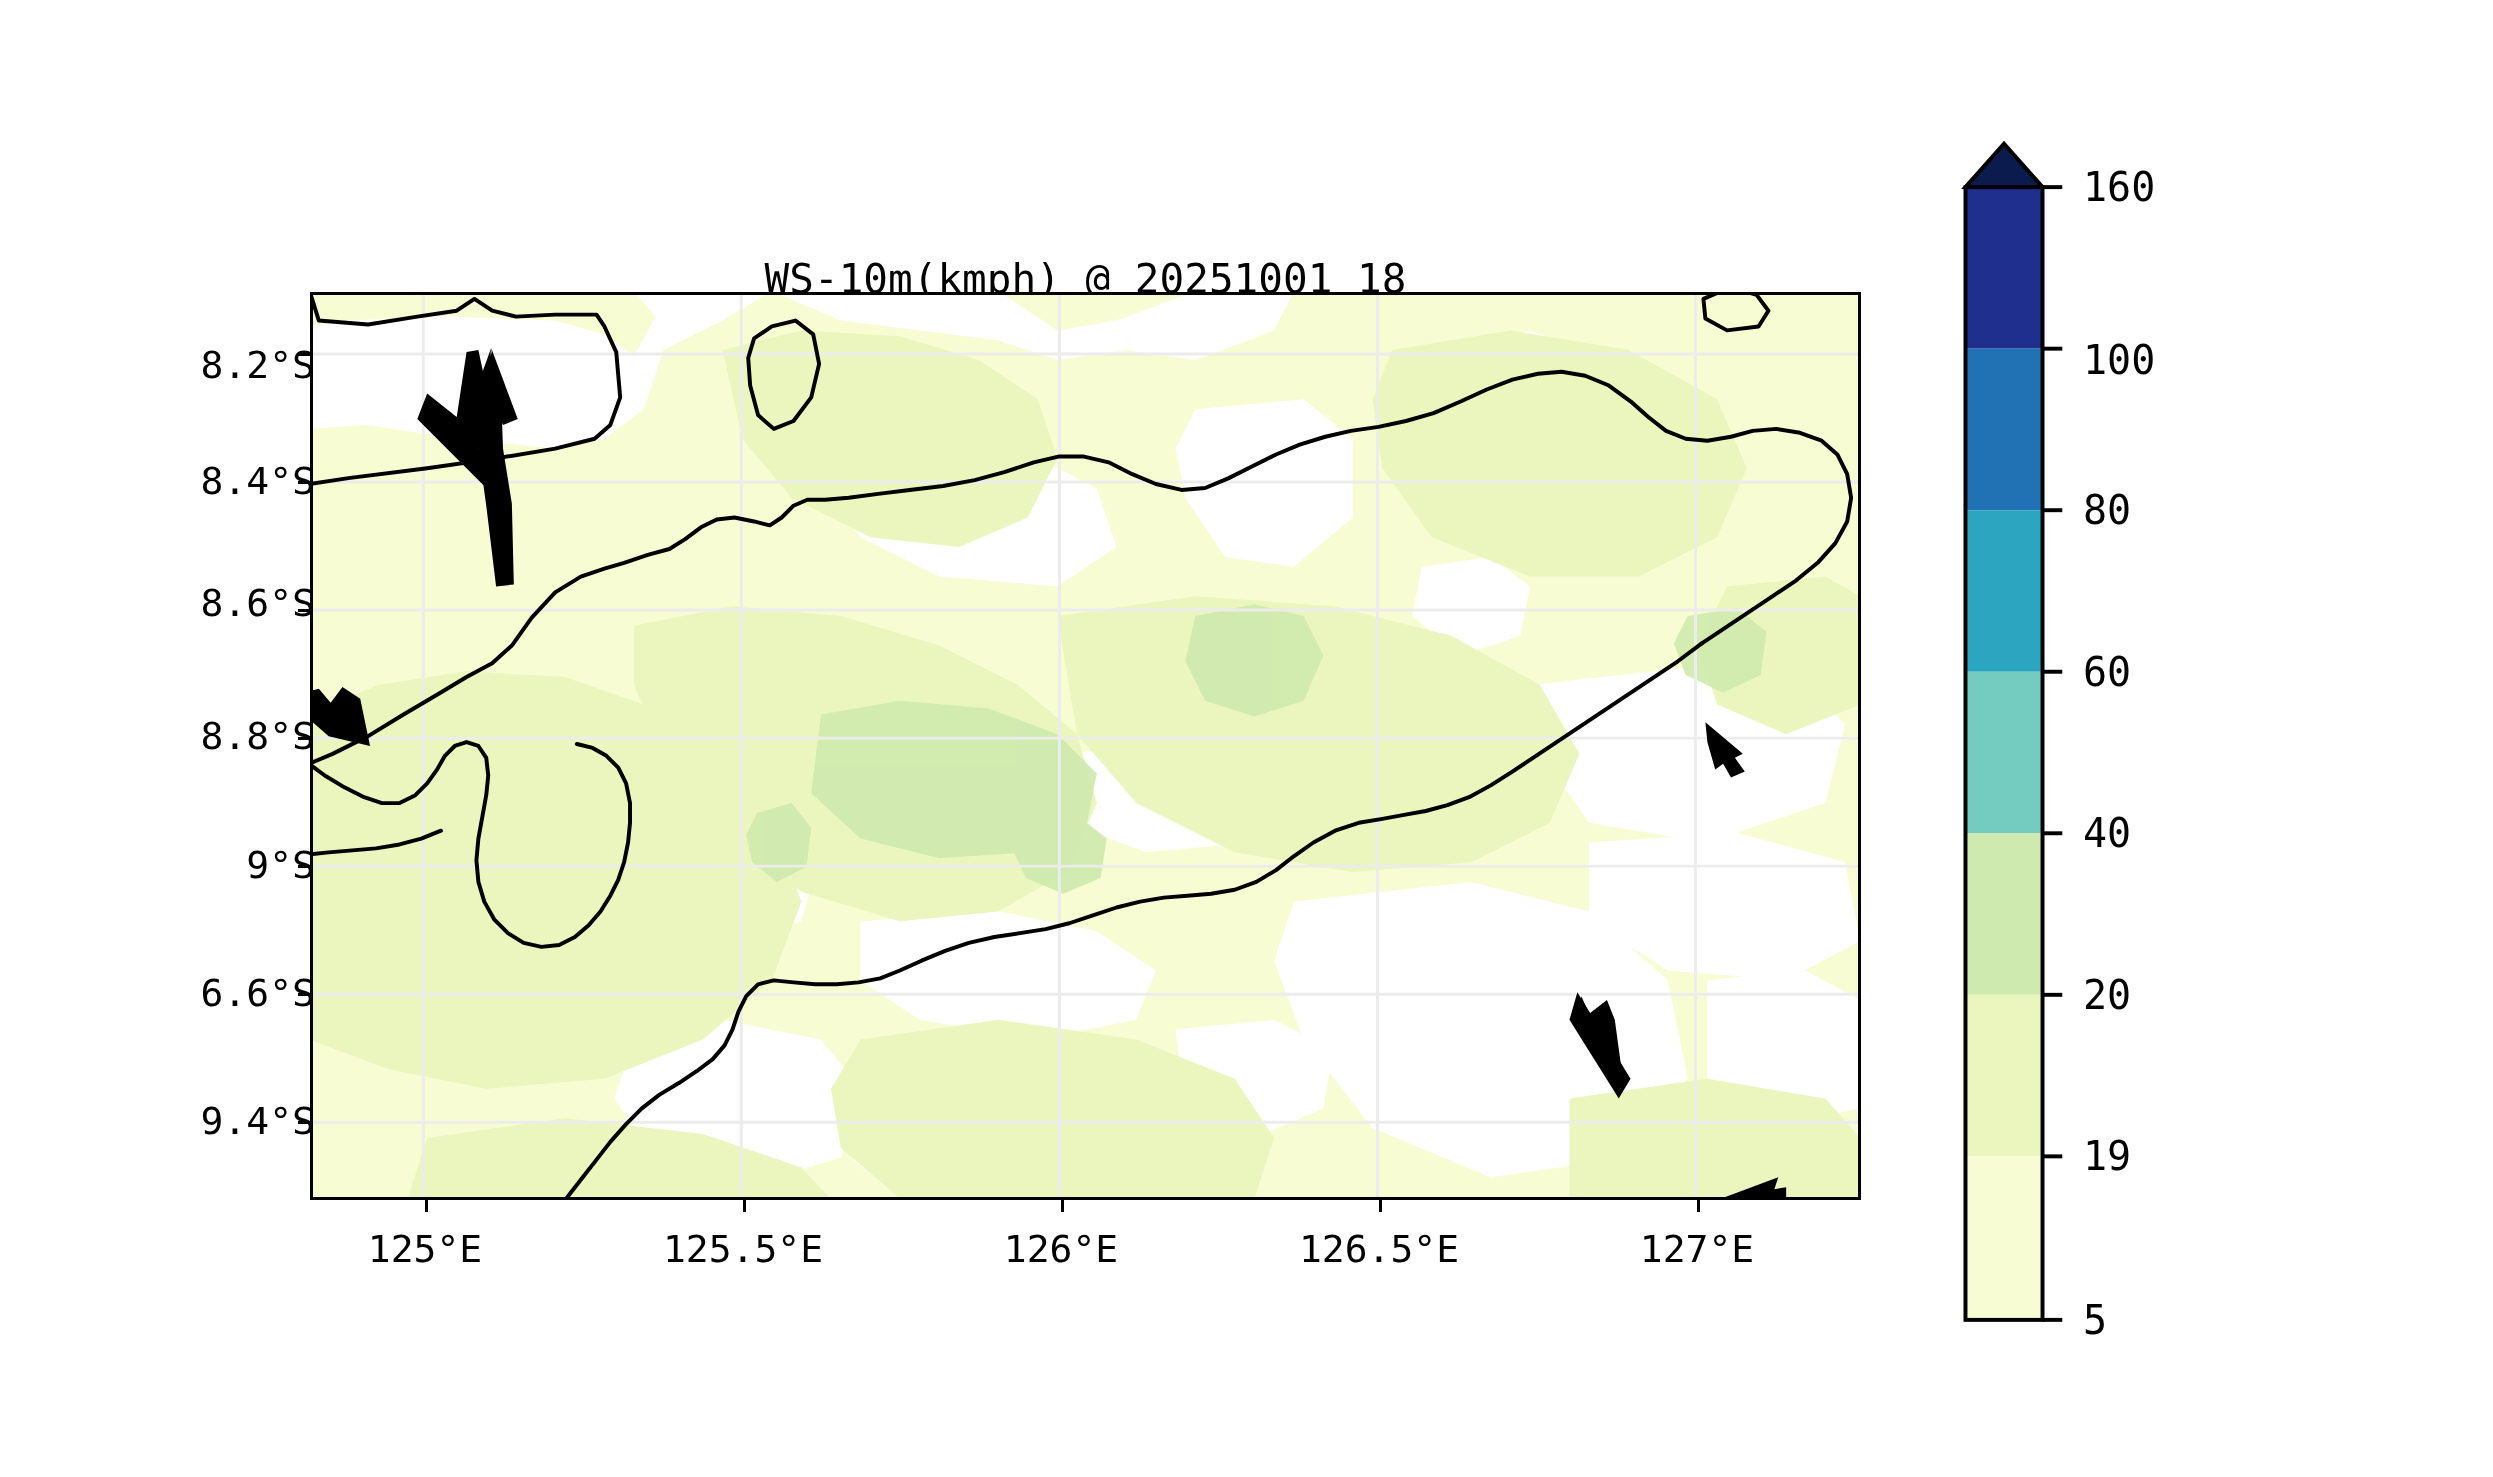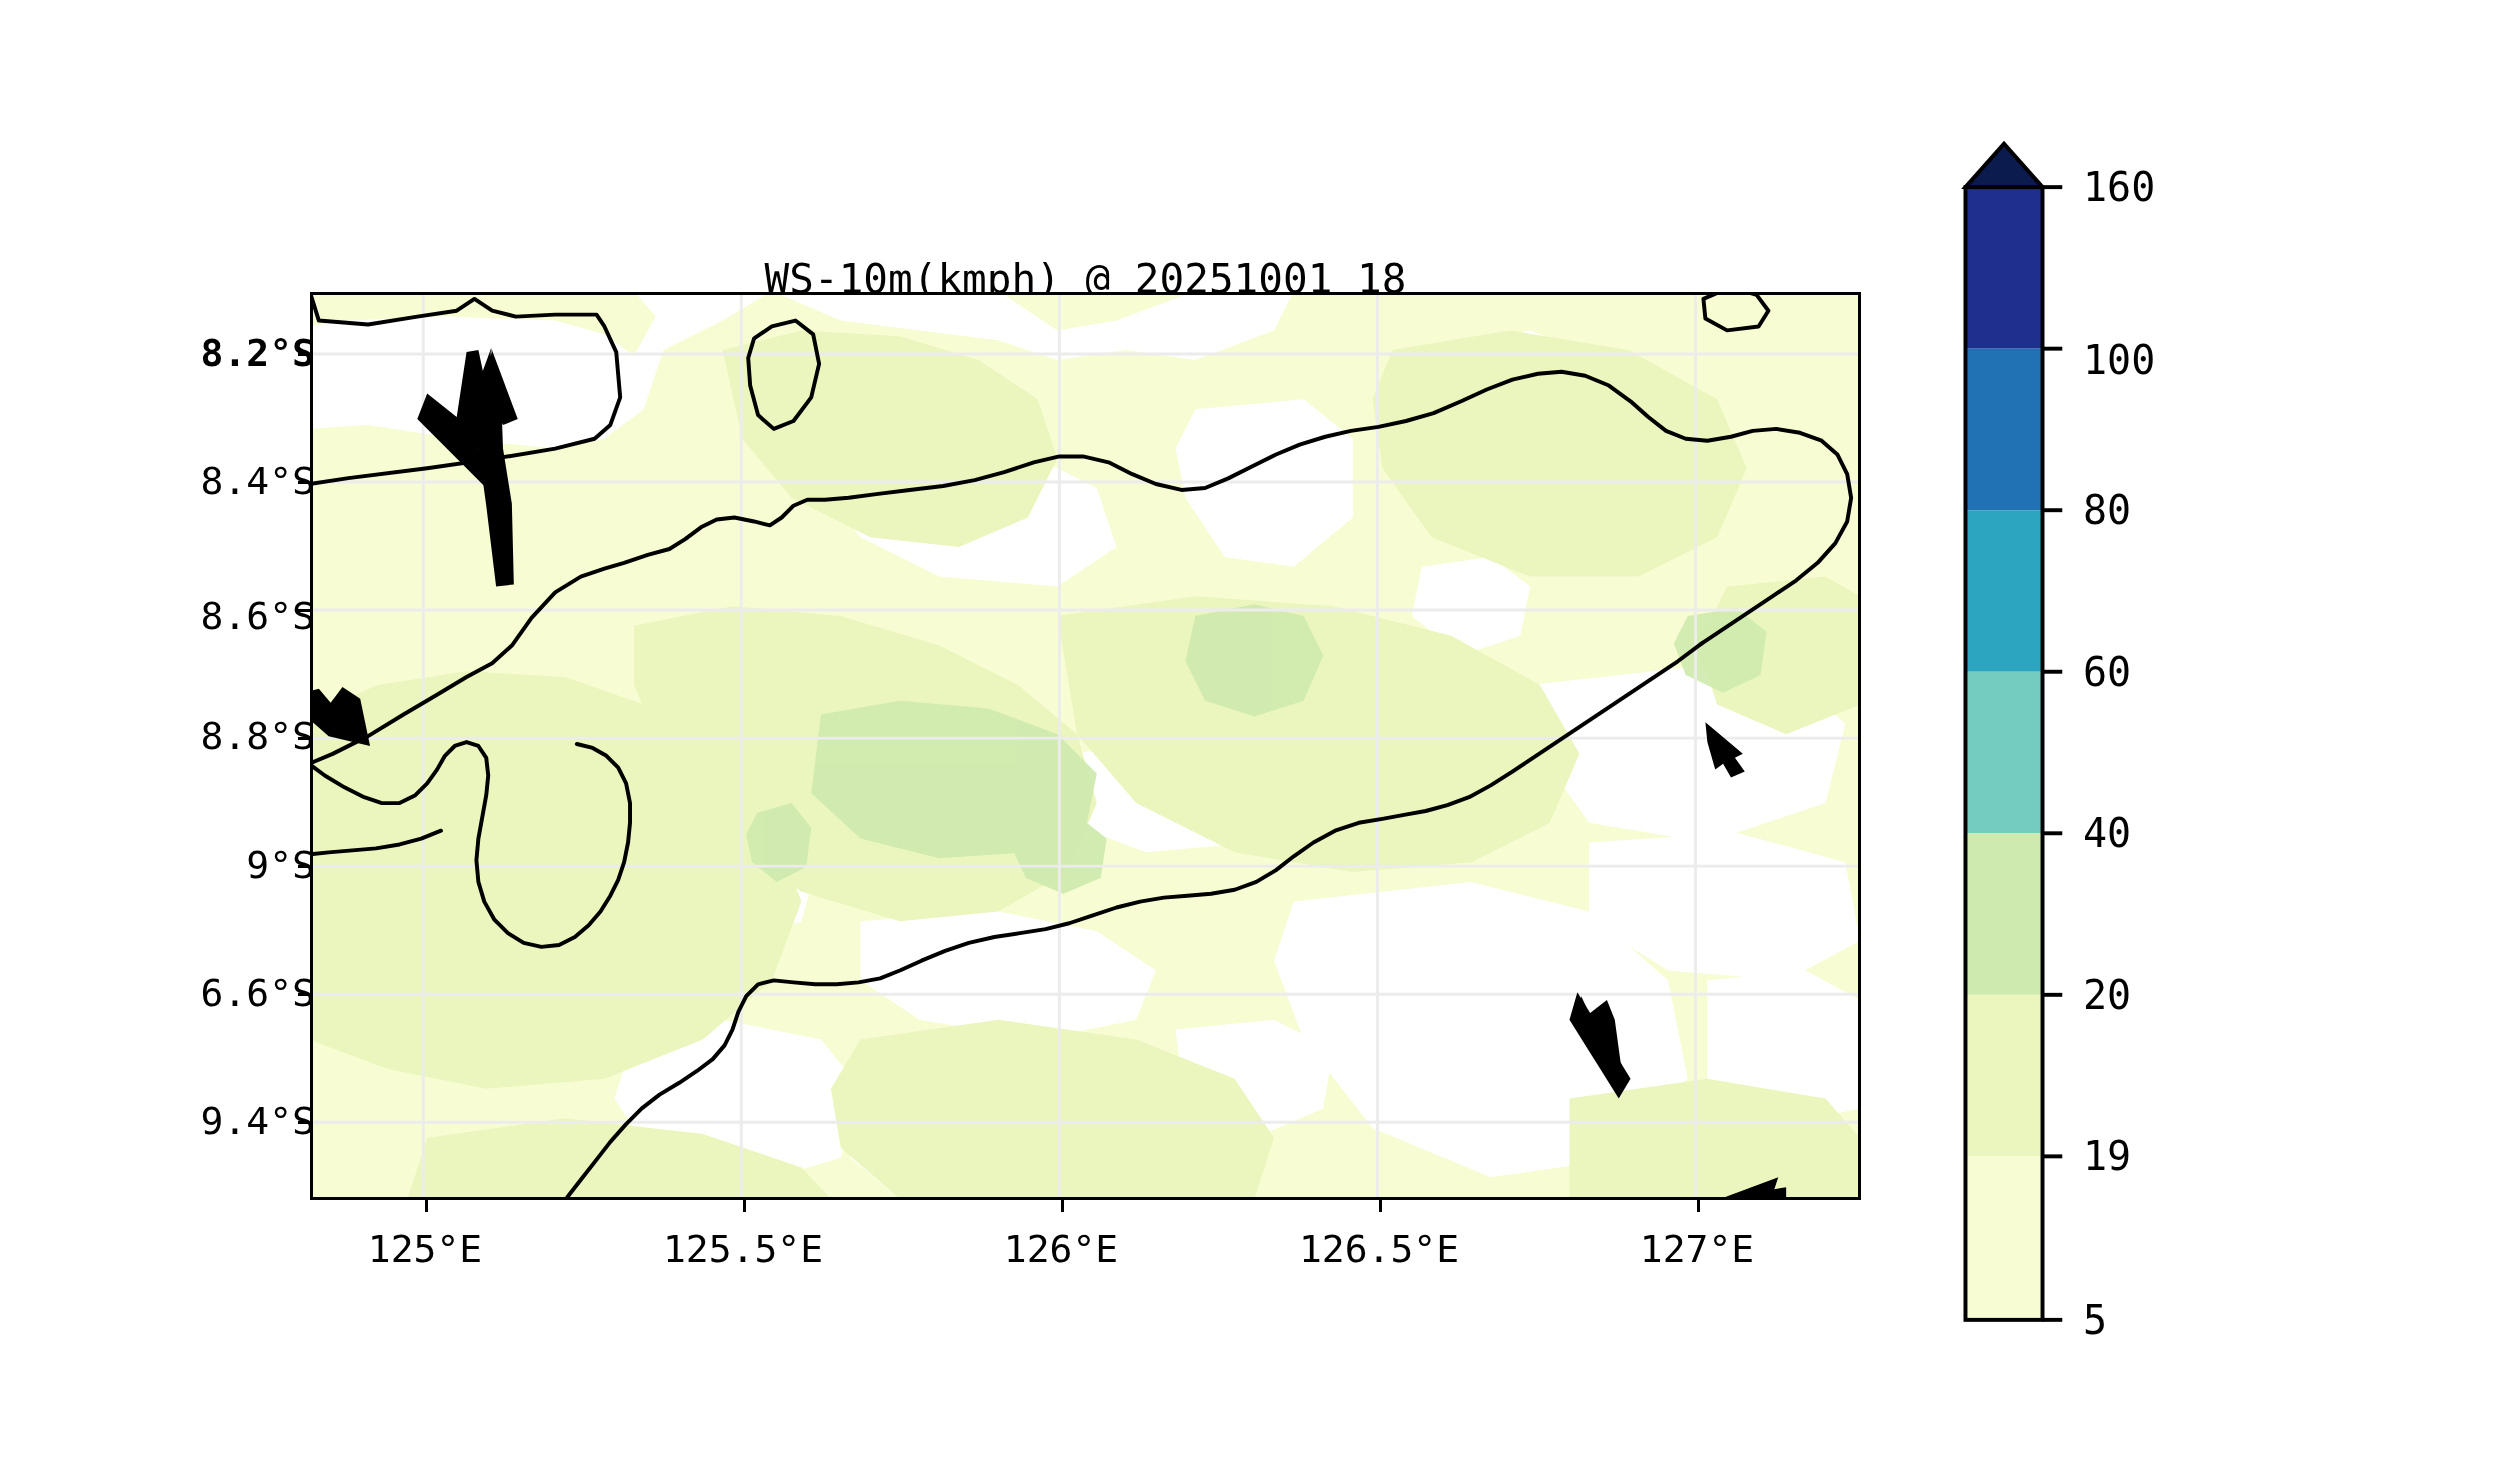--- a/index.html
+++ b/index.html
@@ -315,23 +315,23 @@
   </div>
 
   <div class="tick-mark" style="left:298px; top:353px;  width:11.8px; height:3px;"></div>
   <div class="tick-mark" style="left:298px; top:481px;  width:11.8px; height:3px;"></div>
   <div class="tick-mark" style="left:298px; top:609px;  width:11.8px; height:3px;"></div>
   <div class="tick-mark" style="left:298px; top:737px;  width:11.8px; height:3px;"></div>
   <div class="tick-mark" style="left:298px; top:865px;  width:11.8px; height:3px;"></div>
   <div class="tick-mark" style="left:298px; top:993px; width:11.8px; height:3px;"></div>
   <div class="tick-mark" style="left:298px; top:1121px; width:11.8px; height:3px;"></div>
 
-  <div class="tick-label ytick" style="top:353px;font-weight:bold;">8.2°S</div>
+  <div class="tick-label ytick" style="top:365px;">8.2°S</div>
   <div class="tick-label ytick" style="top:481px;">8.4°S</div>
-  <div class="tick-label ytick" style="top:616px;">8.6°S</div>
+  <div class="tick-label ytick" style="top:603px;">8.6°S</div>
   <div class="tick-label ytick" style="top:736px;">8.8°S</div>
   <div class="tick-label ytick" style="top:865px;">9°S</div>
   <div class="tick-label ytick" style="top:993px;">6.6°S</div>
   <div class="tick-label ytick" style="top:1121px;">9.4°S</div>
 
   <div class="tick-mark" style="left:425px;  top:1200px; width:3px; height:11.8px;"></div>
   <div class="tick-mark" style="left:743px;  top:1200px; width:3px; height:11.8px;"></div>
   <div class="tick-mark" style="left:1061px; top:1200px; width:3px; height:11.8px;"></div>
   <div class="tick-mark" style="left:1379px; top:1200px; width:3px; height:11.8px;"></div>
   <div class="tick-mark" style="left:1697px; top:1200px; width:3px; height:11.8px;"></div>

